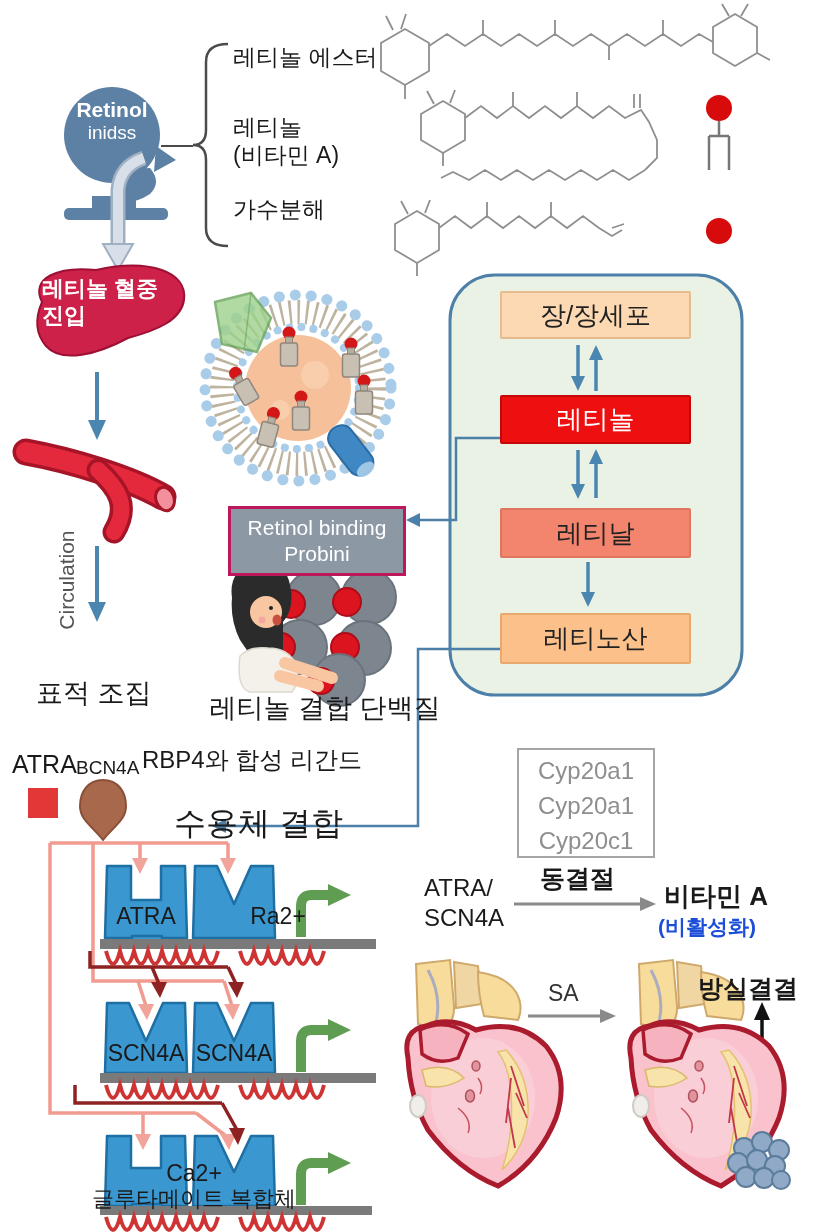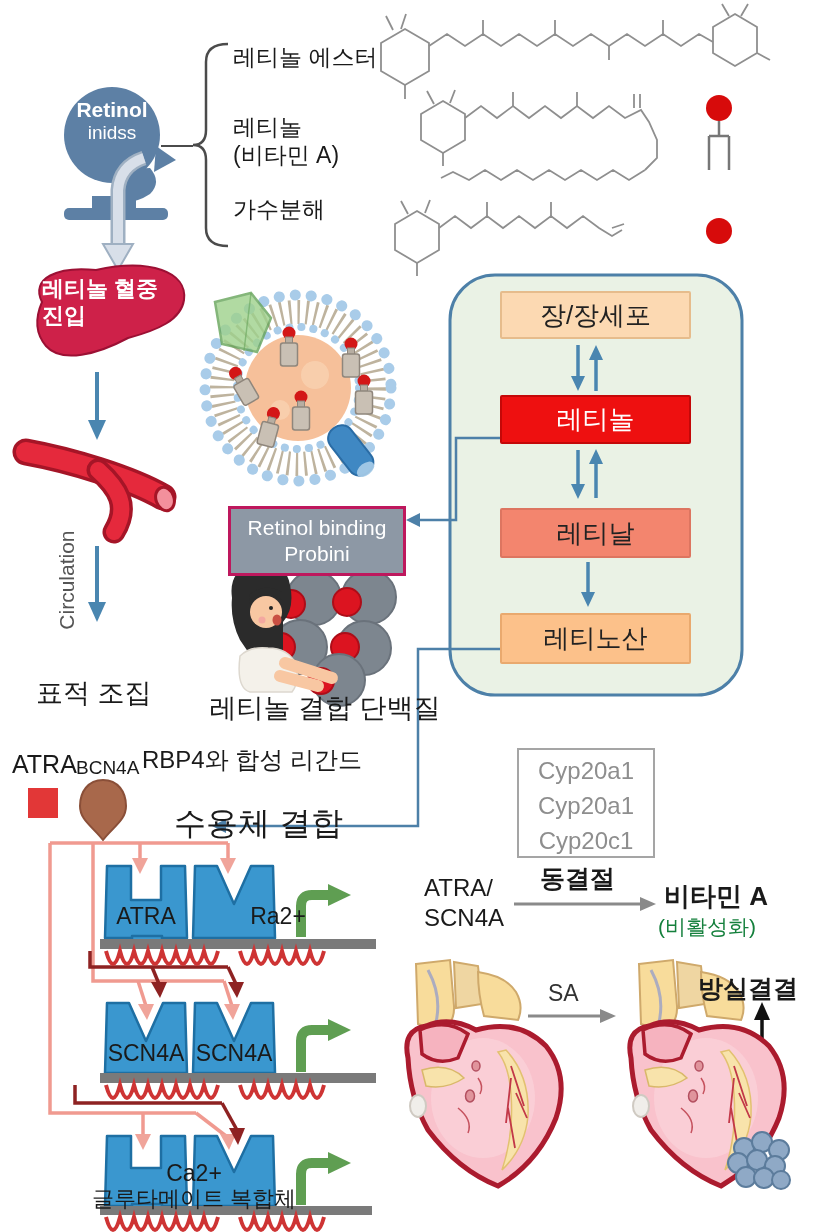--- a/index.html
+++ b/index.html
@@ -2,21 +2,21 @@
 <html><head>
 <meta charset="utf-8">
 <style>
   html,body{margin:0;padding:0;background:#fff;}
   .stage{position:relative;width:832px;height:1232px;background:#ffffff;overflow:hidden;
          font-family:"Liberation Sans","DejaVu Sans",sans-serif;color:#1a1a1a;}
   .gfx{position:absolute;left:0;top:0;}
   .t{position:absolute;white-space:nowrap;line-height:1.15;text-align:center;}
   .c{text-align:center;}
   .w{color:#ffffff;}
-  .grey{color:#15803d;}
+  .grey{color:#1d4ed8;font-weight:bold;}
   .b600{font-weight:600;}
   .b700{font-weight:700;}
   .panelbox{position:absolute;left:500px;width:187px;border-radius:2px;display:flex;
             align-items:center;justify-content:center;font-weight:400;font-size:26px;}
   .rbpbox{position:absolute;left:228px;top:506px;width:172px;height:64px;background:#8d98a5;
           border:3px solid #be185d;display:flex;flex-direction:column;align-items:center;
           justify-content:center;color:#fff;font-size:21px;line-height:1.25;}
   .cypbox{position:absolute;left:517px;top:748px;width:138px;height:110px;background:#fff;
           border:2px solid #a5a5a5;text-align:center;font-size:24px;color:#8e8e8e;
           padding-top:3px;box-sizing:border-box;line-height:35px;}

